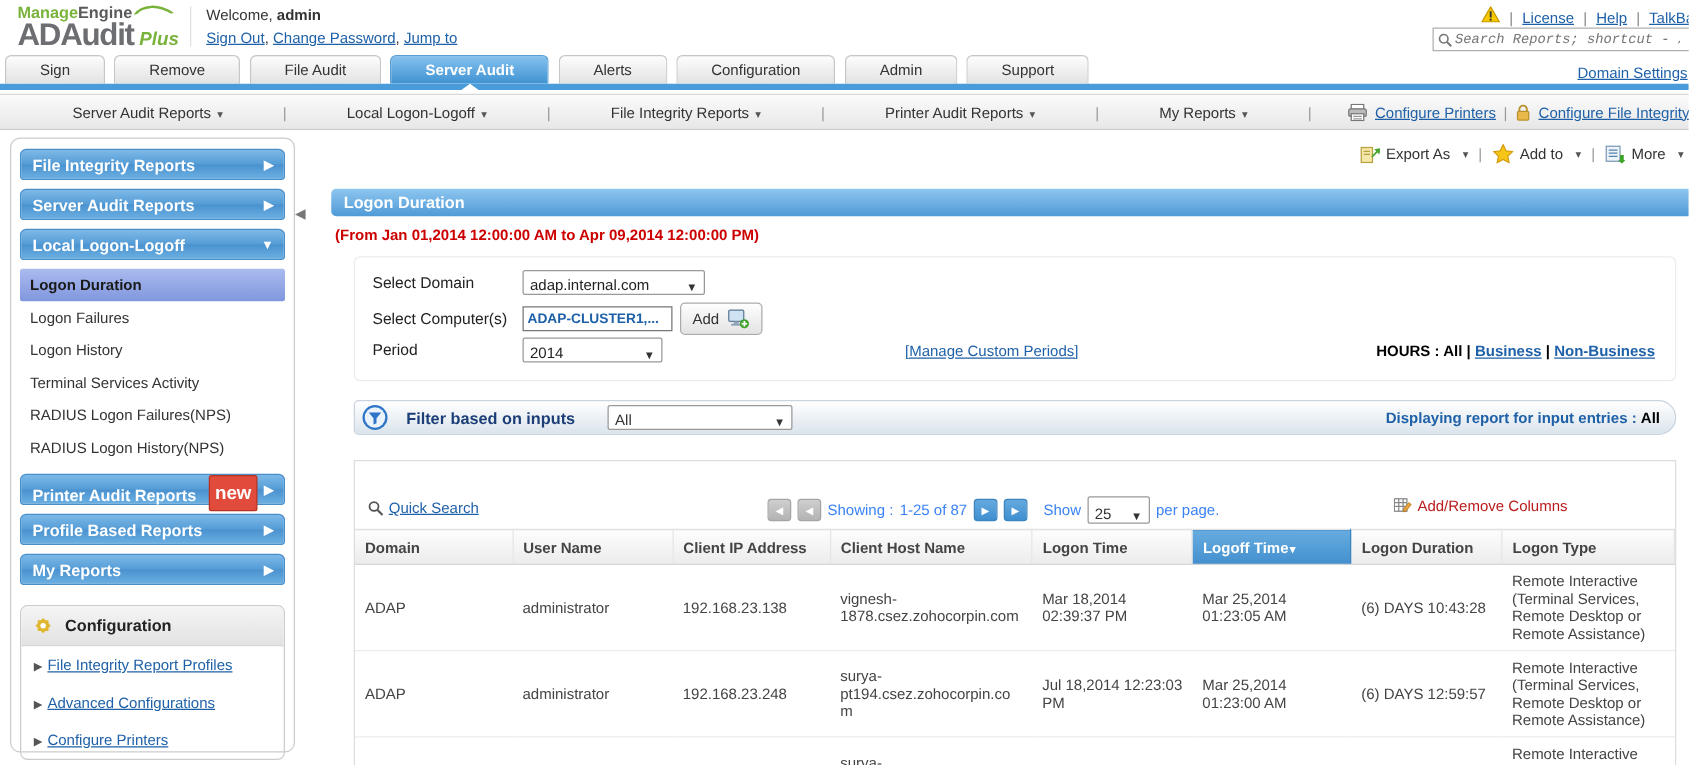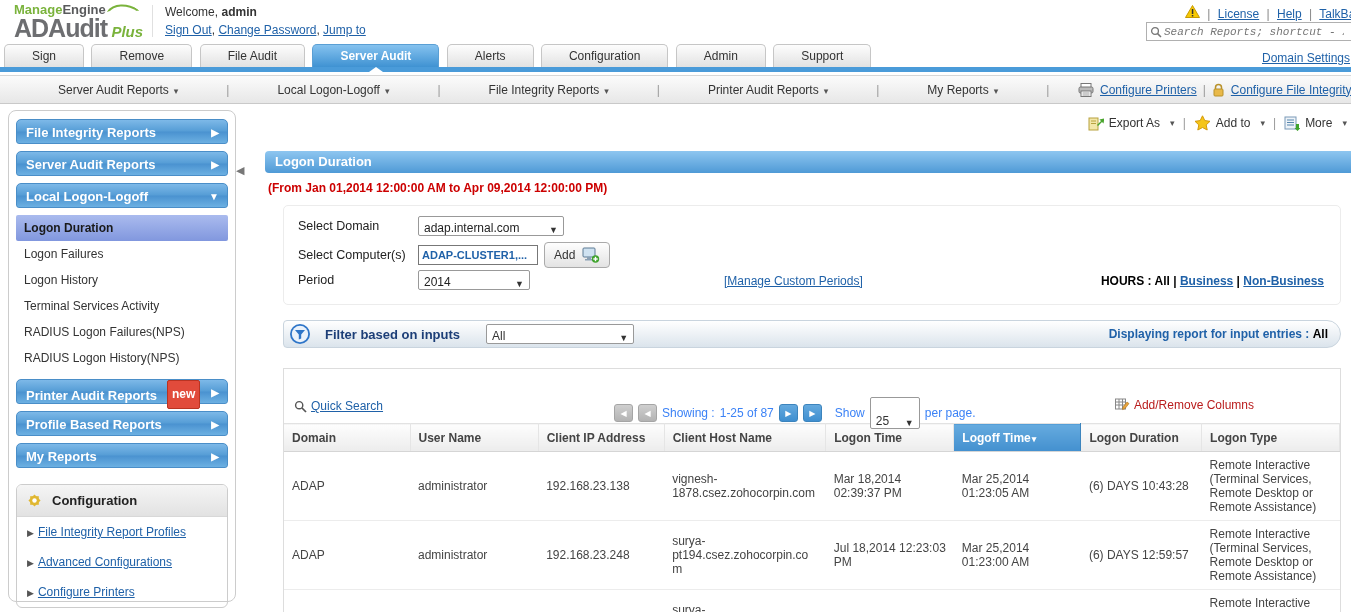--- a/index.html
+++ b/index.html
@@ -55,21 +55,21 @@
        font-weight:bold;font-size:13px;padding:0 9px;position:relative;cursor:pointer;
        background:linear-gradient(#7db9e8 0%,#569dd6 48%,#4a92d0 52%,#6cb0e2 100%);
        border:1px solid #4a8ec8;box-sizing:border-box;}
   .acc .arr{position:absolute;right:8px;top:0;font-size:10px;}
   .arrow-r::before{content:"▶";}
   .arrow-d::before{content:"▼";}
   .arrow-l::before{content:"◀";}
   .side-list{margin:2px 7px 8px 7px;}
   .side-item{padding:6px 8px;font-size:12px;color:#333;cursor:pointer;}
   .side-item.selected{background:linear-gradient(#aabbee,#8197de);font-weight:bold;color:#1a1a1a;border-radius:2px;}
-  .badge-new{display:inline-block;background:#e14b3b;color:#fff;font-size:12px;font-weight:bold;
+  .badge-new{display:inline-block;background:#e14b3b;color:#fff;font-size:15px;font-weight:bold;
              padding:1px 4px;border-radius:2px;margin-left:10px;vertical-align:2px;border:1px solid #b93322;}
   .config{margin:16px 7px 0 7px;border:1px solid #ccc;border-radius:6px;overflow:hidden;}
   .config-hd{background:linear-gradient(#f5f5f5,#e2e2e2);padding:8px 10px;font-weight:bold;font-size:13px;
              color:#222;border-bottom:1px solid #d8d8d8;display:flex;align-items:center;gap:10px;}
   .config-link{display:block;padding:8px 10px 8px 10px;font-size:12px;}
   .config-link .blt{color:#555;font-size:9px;margin-right:4px;text-decoration:none;display:inline-block;}
   .collapse-handle{position:absolute;left:236px;top:150px;width:11px;height:40px;color:#777;font-size:11px;
                    display:flex;align-items:center;cursor:pointer;}
 
   
@@ -348,21 +348,21 @@
       <a>Quick Search</a>
     </span>
     <span class="pager">
       <span class="pgbtn gray arrow-l"></span>
       <span class="pgbtn gray arrow-l"></span>
       <span class="lbl">Showing :</span>
       <span class="lbl">1-25 of 87</span>
       <span class="pgbtn blue arrow-r"></span>
       <span class="pgbtn blue arrow-r"></span>
       <span class="lbl" style="margin-left:8px;">Show</span>
-      <span class="sel" style="width:50px;height:32px;">
+      <span class="sel" style="width:50px;height:22px;">
           <span>25</span>
           <span class="chev"></span>
         </span>
       <span class="lbl">per page.</span>
     </span>
     <span class="addrem">
       <span class="icon"><svg width="15" height="14" viewBox="0 0 15 14">
             <rect x="0.5" y="1" width="10" height="10" fill="#fff" stroke="#888"></rect>
             <line x1="0.5" y1="4" x2="10.5" y2="4" stroke="#888"></line>
             <line x1="0.5" y1="7" x2="10.5" y2="7" stroke="#888"></line>

